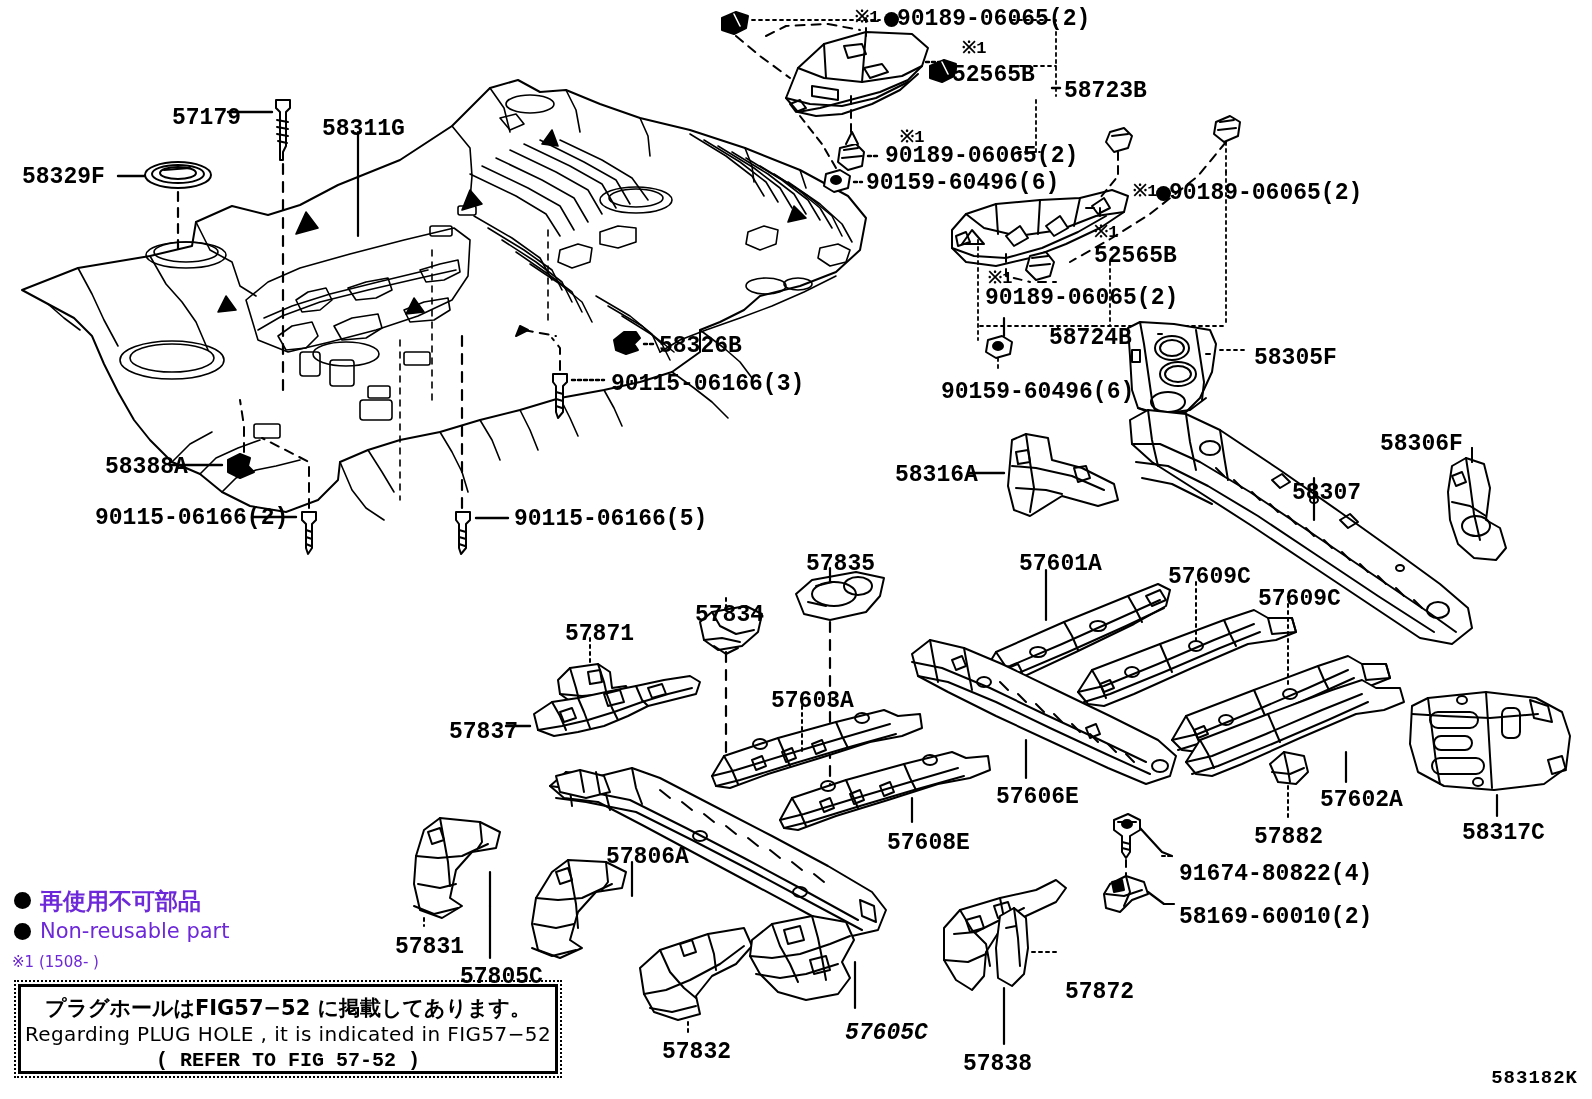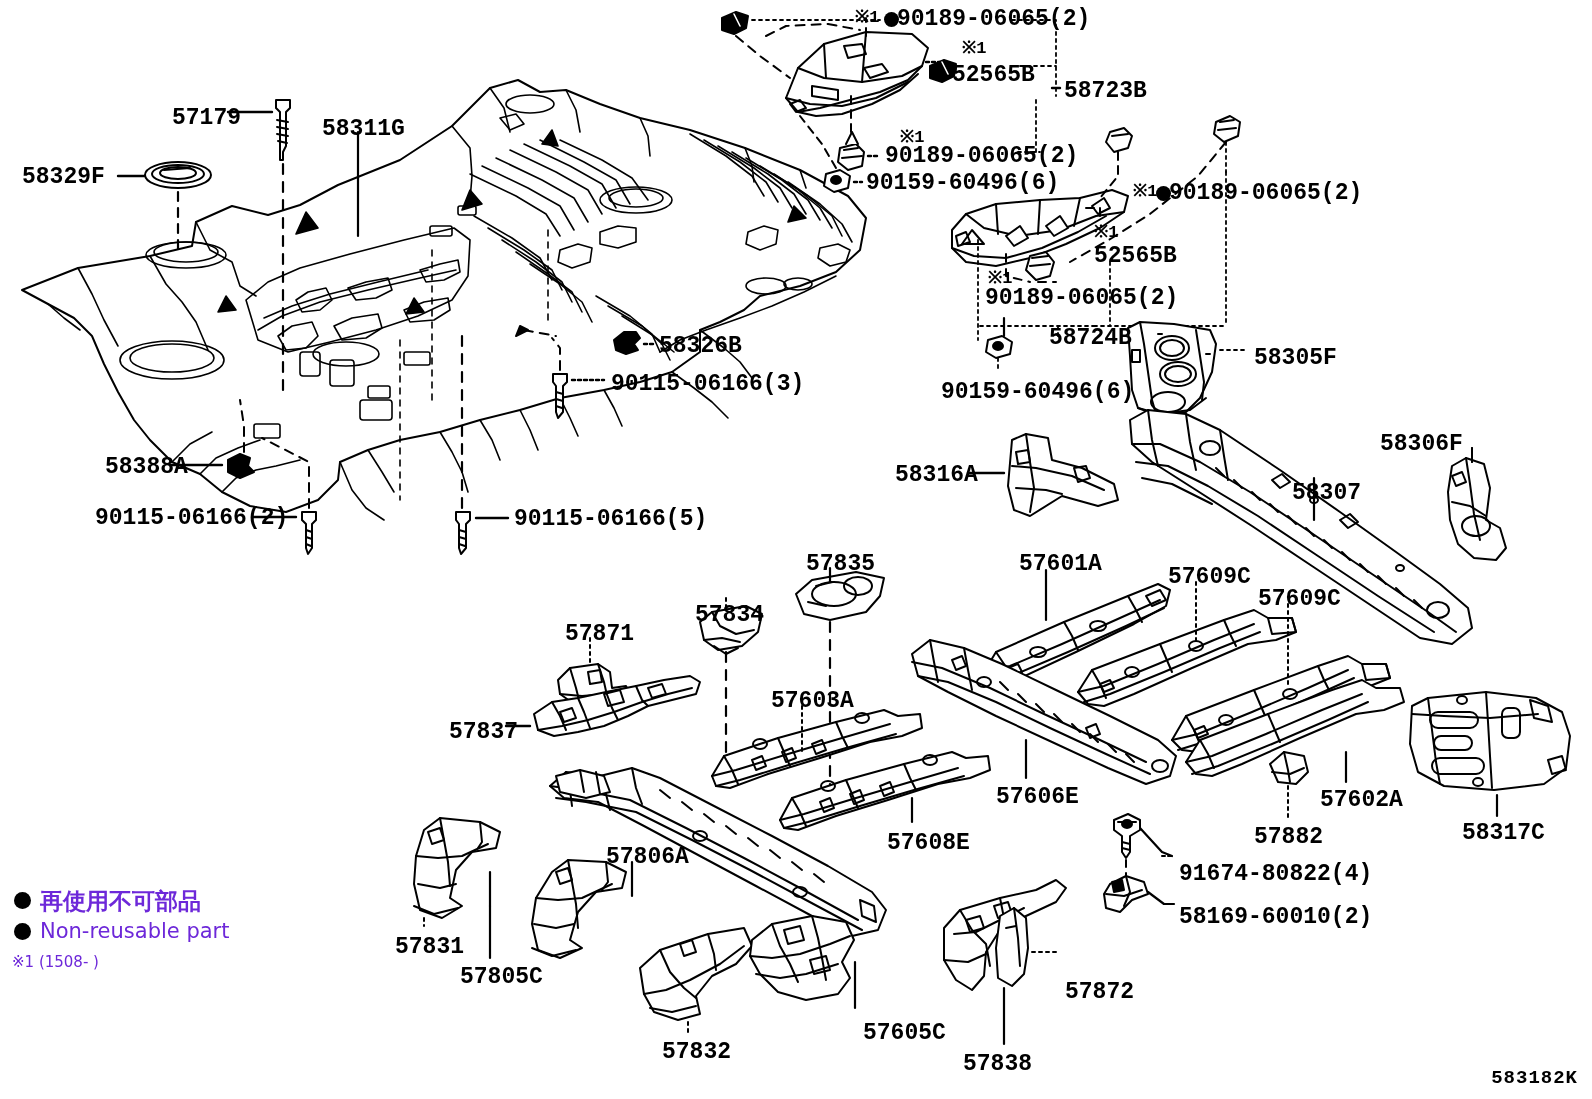--- a/index.html
+++ b/index.html
@@ -761,21 +761,21 @@
   <div class="lbl" style="left:1320px;top:789px;">57602A</div>
   <div class="lbl" style="left:887px;top:832px;">57608E</div>
   <div class="lbl" style="left:1254px;top:826px;">57882</div>
   <div class="lbl" style="left:1462px;top:822px;">58317C</div>
   <div class="lbl" style="left:1179px;top:863px;">91674-80822(4)</div>
   <div class="lbl" style="left:606px;top:846px;">57806A</div>
   <div class="lbl" style="left:1179px;top:906px;">58169-60010(2)</div>
   <div class="lbl" style="left:395px;top:936px;">57831</div>
   <div class="lbl" style="left:460px;top:966px;">57805C</div>
   <div class="lbl" style="left:1065px;top:981px;">57872</div>
-  <div class="lbl" style="left:863px;top:1022px;">57605C</div>
+  <div class="lbl" style="left:845px;top:1022px;font-style:italic;">57605C</div>
   <div class="lbl" style="left:662px;top:1041px;">57832</div>
   <div class="lbl" style="left:963px;top:1053px;">57838</div>
 
   <div class="lbl mk" style="left:855px;top:9px;">※1</div>
   <div class="lbl mk" style="left:900px;top:129px;">※1</div>
   <div class="lbl mk" style="left:1133px;top:183px;">※1</div>
   <div class="lbl mk" style="left:1094px;top:224px;">※1</div>
   <div class="lbl mk" style="left:988px;top:270px;">※1</div>
   <div class="lbl mk" style="left:962px;top:40px;">※1</div>
 
@@ -783,16 +783,21 @@
   <div class="nr" style="left:1156px;top:186px;"></div>
 
   <div class="bullet" style="left:14px;top:892px;"></div>
   <div class="legend jp" style="left:40px;top:890px;">再使用不可部品</div>
 
   <div class="bullet" style="left:14px;top:923px;"></div>
   <div class="legend" style="left:40px;top:921px;">Non-reusable part</div>
 
   <div class="legend note" style="left:12px;top:955px;">※1 (1508-     )</div>
 
+  <div id="notebox">
+    <div class="l1">プラグホールはFIG57−52 に掲載してあります。</div>
+    <div class="l2">Regarding  PLUG  HOLE , it  is  indicated  in  FIG57−52</div>
+    <div class="l3">(   REFER TO FIG 57-52 )</div>
+  </div>
 
   <div id="pagecode">583182K</div>
 
 </div>
 
 </body></html>

